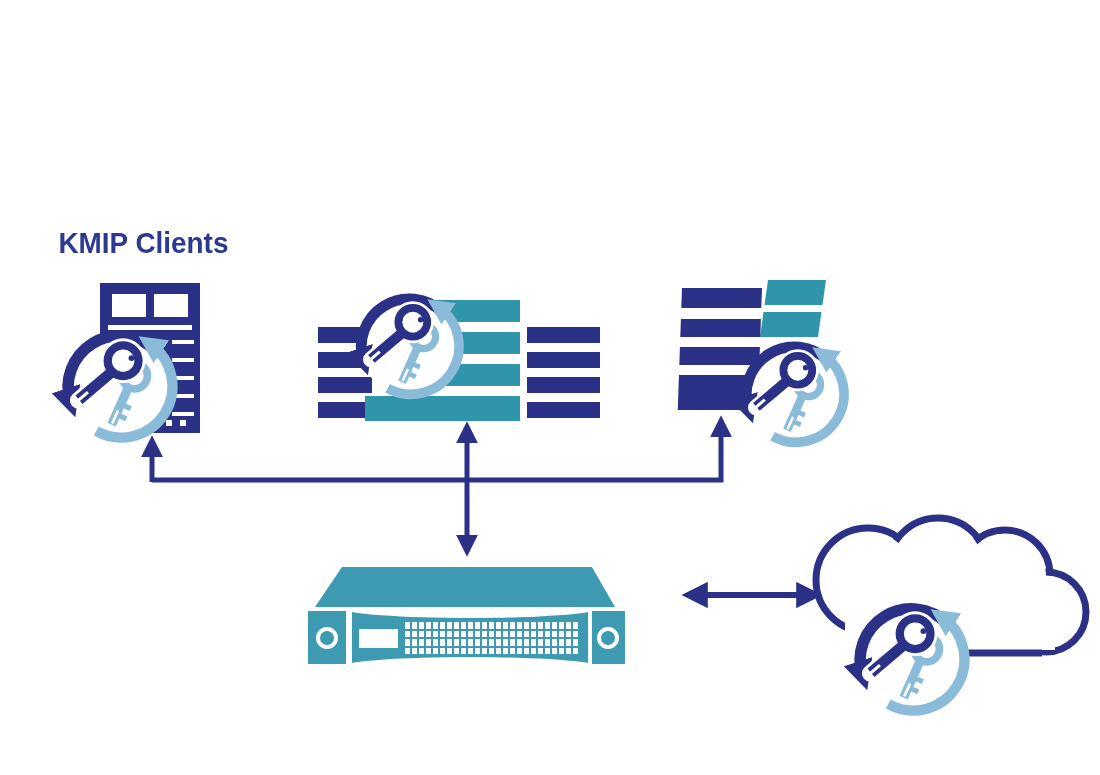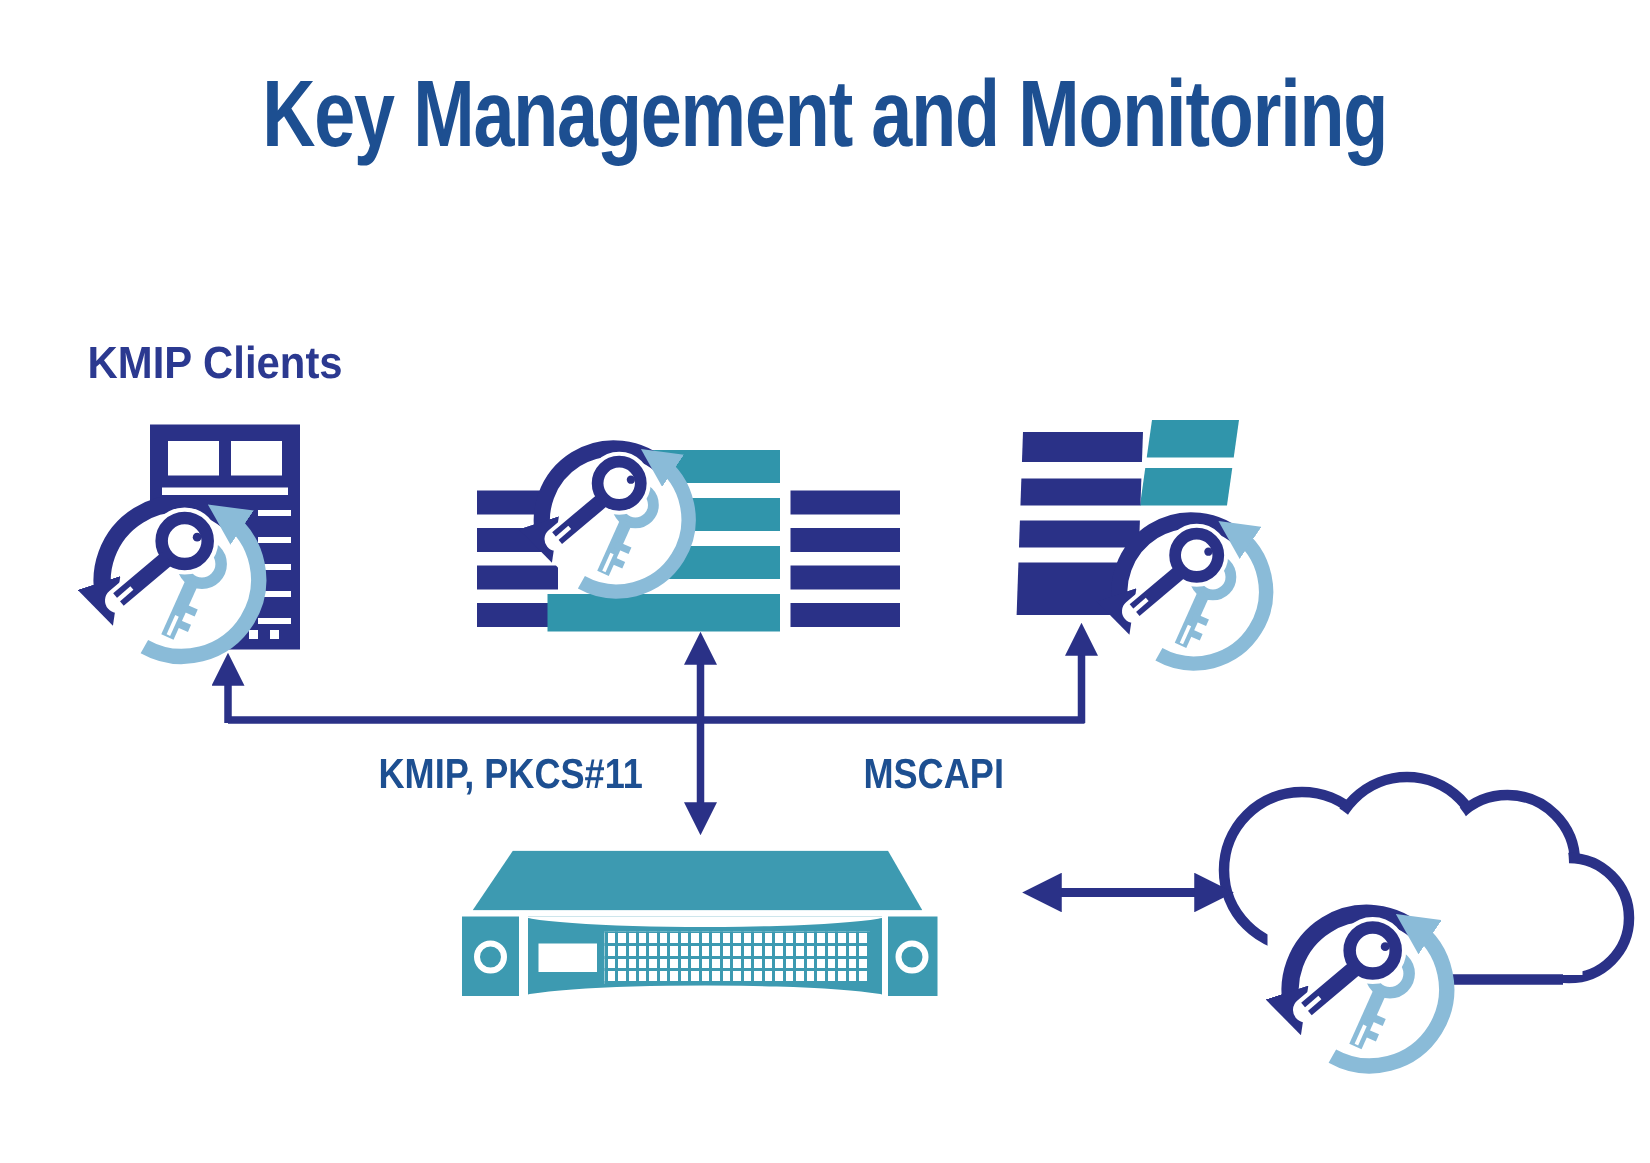--- a/index.html
+++ b/index.html
@@ -79,23 +79,20 @@
       <circle cx="54" cy="31" r="12" fill="#fff" style="stroke:var(--navy)" stroke-width="6.5"></circle>
       <circle cx="60.5" cy="29" r="2.3" style="fill:var(--navy)"></circle>
       <line x1="45" y1="40" x2="19.5" y2="61.5" style="stroke:var(--navy)" stroke-width="8.5"></line>
       <line x1="19" y1="62" x2="26.5" y2="55.5" stroke="#fff" stroke-width="2.4"></line>
     </g>
   </defs>
 </svg>
 
 <div id="canvas">
 
-  <div id="title-wrap" class="abs">
-    <span>Key Management and Monitoring</span>
-  </div>
 
   <div class="abs node-label" style="left:23px;top:226px;width:240px;">
     <span>KMIP Clients</span>
   </div>
 
   <div id="tower" class="abs">
     <div class="w" style="left:12px;top:11px;width:34px;height:23px;"></div>
     <div class="w" style="left:54px;top:11px;width:34px;height:23px;"></div>
     <div class="w" style="left:8px;top:42px;width:84px;height:5px;"></div>
     <div class="w" style="left:72px;top:57px;width:22px;height:4px;"></div>
@@ -182,20 +179,14 @@
   <svg class="layer" viewBox="0 0 1100 775">
     <g fill="none" style="stroke:var(--navy)" stroke-width="5">
       <path d="M152 480 H723"></path>
       <path d="M152 482 V444" marker-end="url(#ah)"></path>
       <path d="M467 430 V548" marker-start="url(#ahr)" marker-end="url(#ah)"></path>
       <path d="M721 482 V424" marker-end="url(#ah)"></path>
       <path d="M692 595 H812" stroke-width="6" marker-start="url(#ahr)" marker-end="url(#ah)"></path>
     </g>
   </svg>
 
-  <div class="abs proto-label" style="left:238px;top:500px;width:200px;">
-    <span>KMIP, PKCS#11</span>
-  </div>
-  <div class="abs proto-label" style="left:522px;top:500px;width:200px;">
-    <span>MSCAPI</span>
-  </div>
 
 </div>
 
 </body></html>

